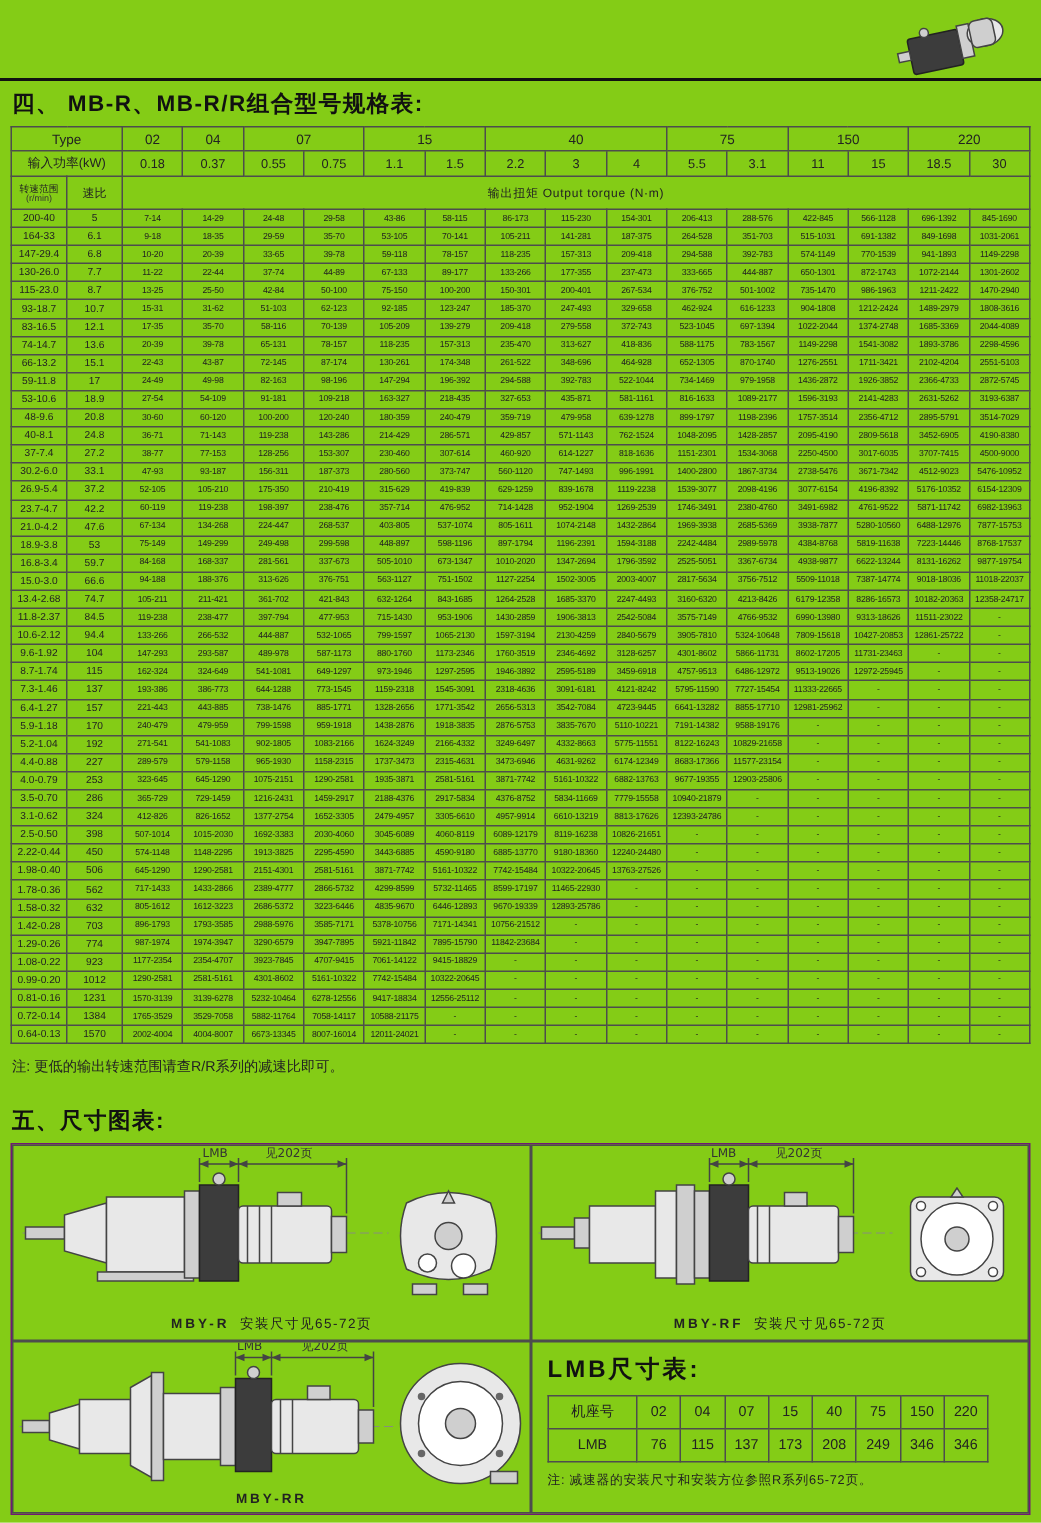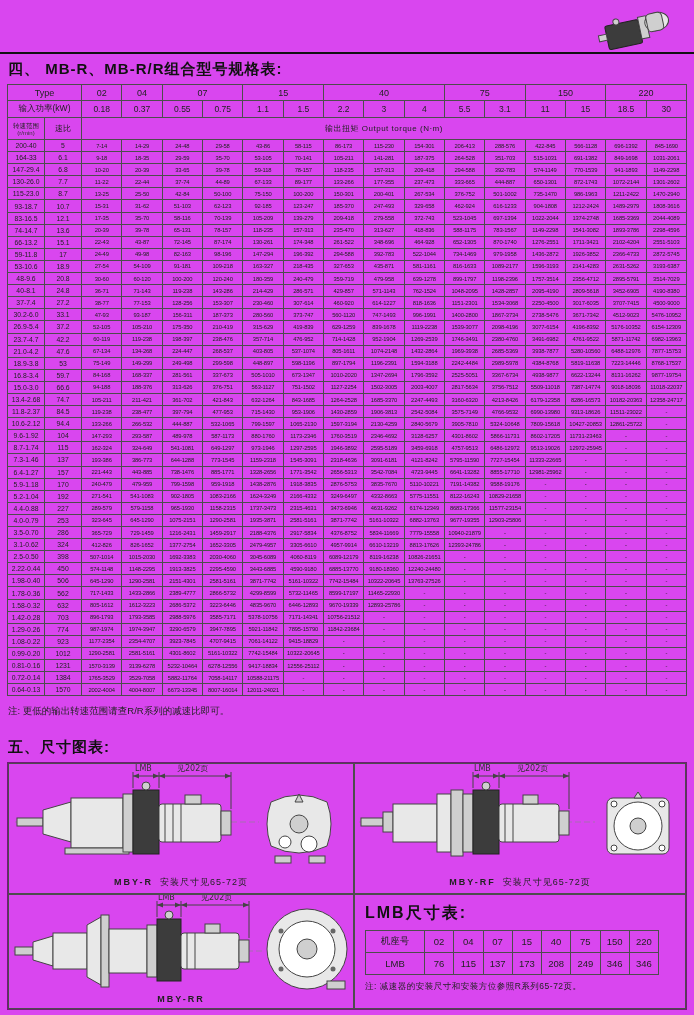--- a/index.html
+++ b/index.html
@@ -1,17 +1,17 @@
 <!DOCTYPE html>
 <html><head>
 <meta charset="utf-8">
 <style>
   html,body{margin:0;padding:0;background:#ffffff;}
   body{width:694px;height:1015px;font-family:"Liberation Sans","DejaVu Sans",sans-serif;color:#1e1e1e;position:relative;overflow:hidden;}
-  .page{position:absolute;inset:0;background:#d946ef;}
+  .page{position:absolute;inset:0;background:#84cc16;}
 
   
   .photo{position:absolute;top:4px;right:10px;width:96px;height:48px;}
 
   .top-rule{position:absolute;top:52px;left:0;width:694px;height:2px;background:#111;}
 
   .sec-title{position:absolute;left:8px;font-size:15px;font-weight:bold;letter-spacing:1px;color:#111;}
   #title4{top:60px;}
   #title5{top:738px;}
 

